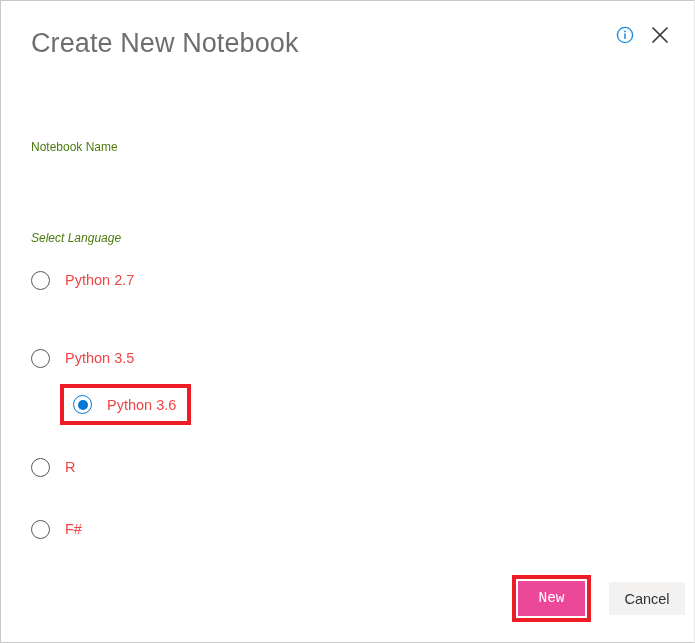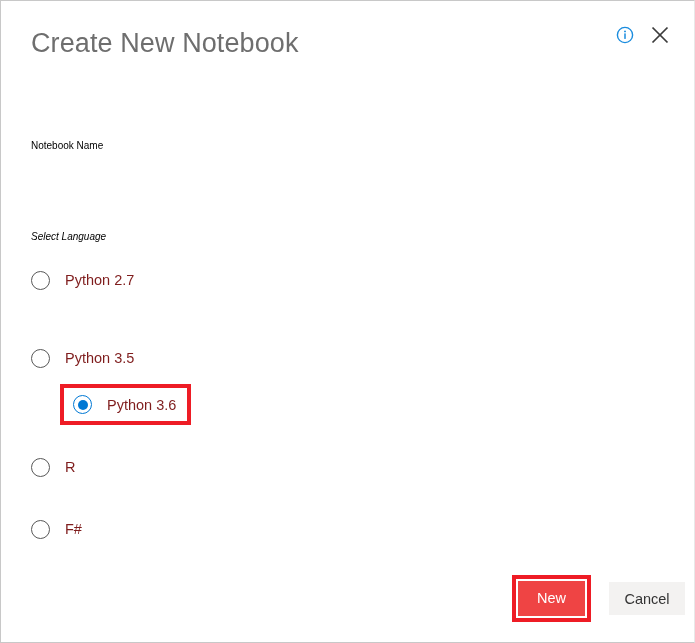--- a/index.html
+++ b/index.html
@@ -64,22 +64,22 @@
     font-size: 14.5px;
     font-weight: 400;
     color: #5c5c5c;
     white-space: nowrap;
   }
 
   
   .field-label {
     position: absolute;
     left: 30px;
-    font-size: 10px;
-    color: #000000;
+    font-size: 12px;
+    color: #4d7c0f;
   }
   .label-notebook-name { top: 139px; }
   .label-select-language { top: 230px; font-style: italic; }
 
   .name-input {
     position: absolute;
     left: 30px;
     top: 166px;
     width: 635px;
     height: 33px;
@@ -140,45 +140,45 @@
     width: 10px;
     height: 10px;
     margin-left: -5px;
     margin-top: -5px;
     border-radius: 50%;
     background: #0078d4;
   }
   .radio-label {
     margin-left: 15px;
     font-size: 14.5px;
-    color: #7f1d1d;
+    color: #ef4444;
     white-space: nowrap;
   }
 
   
   .btn-new-wrap {
     position: absolute;
     left: 511px;
     top: 574px;
     width: 79px;
     height: 47px;
     box-sizing: border-box;
     border: 4px solid #ee1c25;
     background: #ffffff;
     display: flex;
     align-items: center;
     justify-content: center;
   }
   .btn-new {
     width: 67px;
     height: 35px;
-    background: #ef4444;
+    background: #ec4899;
     border: none;
     color: #ffffff;
-    font-family: Liberation Sans, sans-serif;
+    font-family: Liberation Mono, monospace;
     font-size: 14.5px;
     cursor: pointer;
     padding: 0;
     line-height: 35px;
   }
   .btn-cancel {
     position: absolute;
     left: 608px;
     top: 581px;
     width: 76px;

